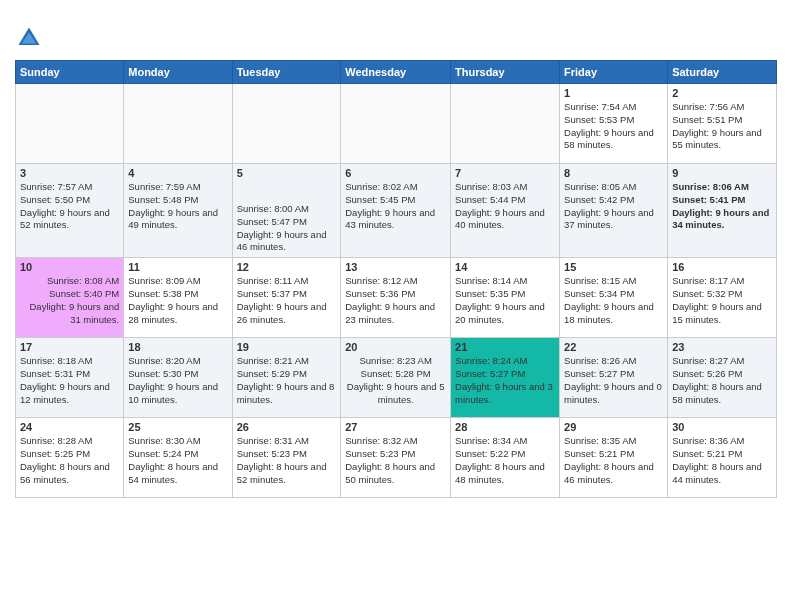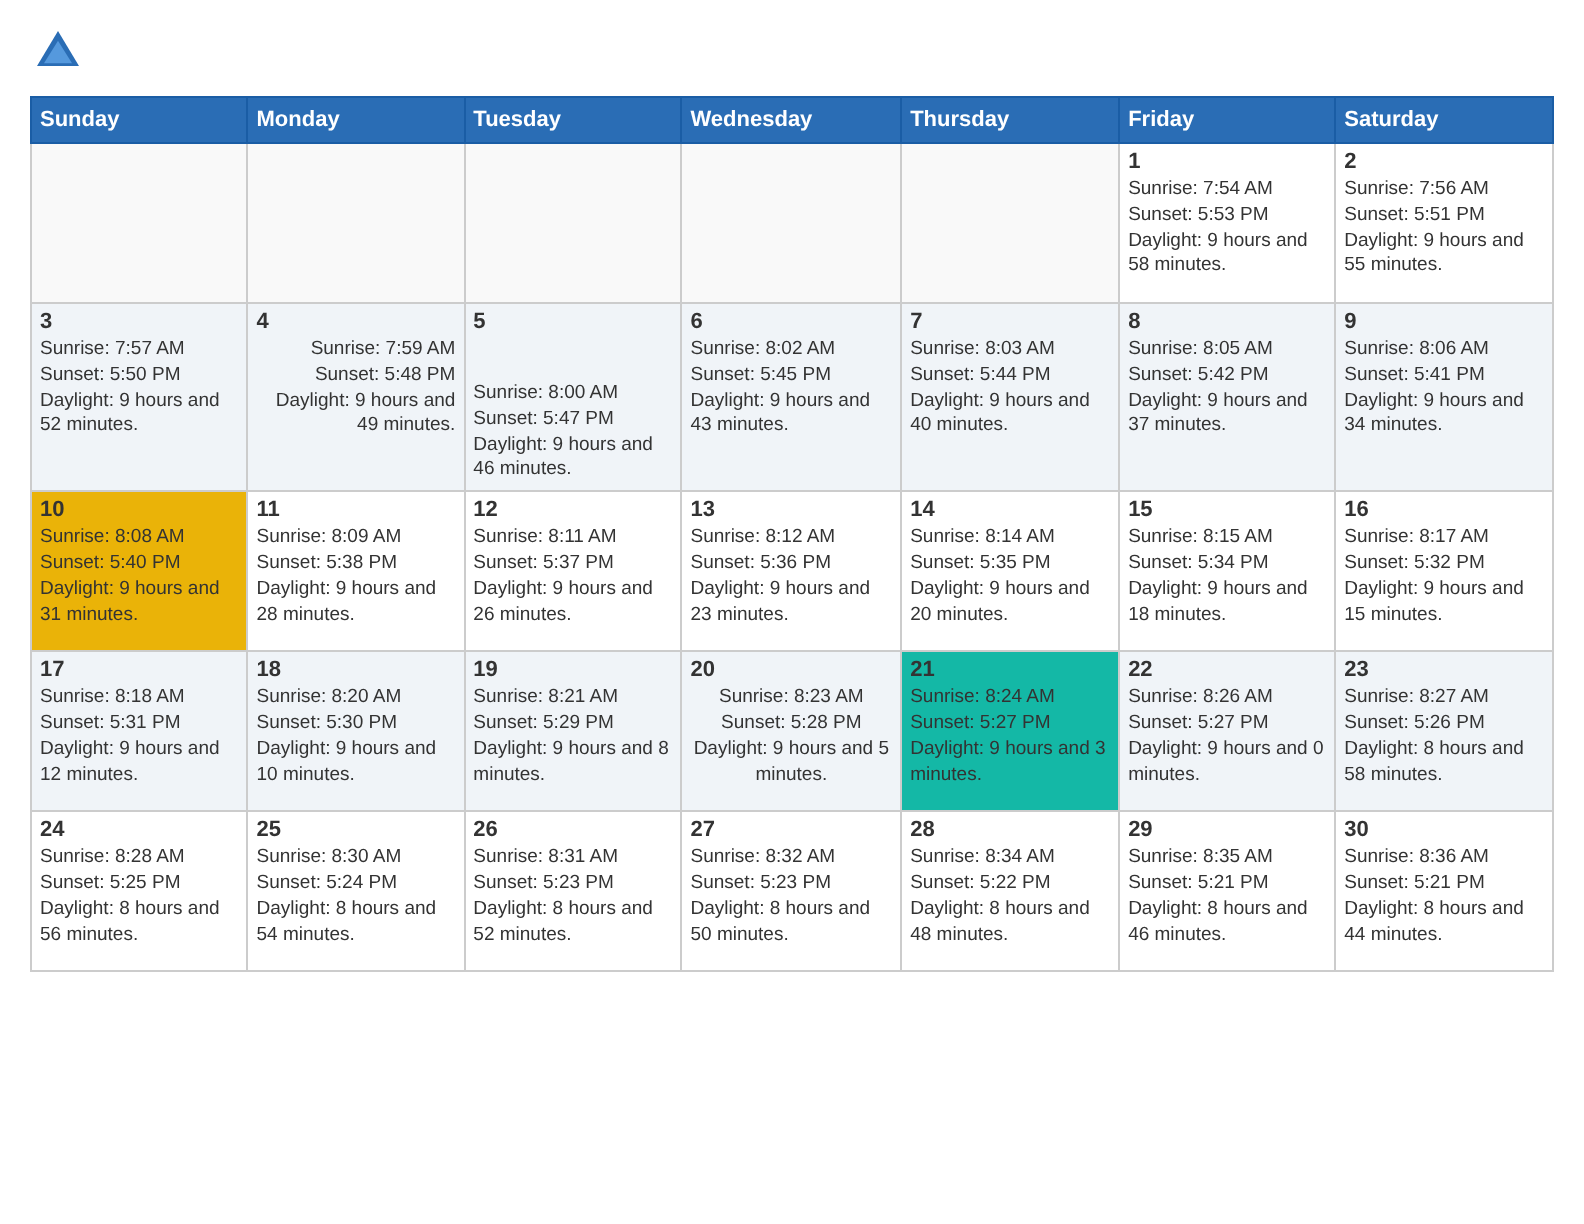--- a/index.html
+++ b/index.html
@@ -6,21 +6,21 @@
     body {
       font-family: Arial, sans-serif;
       background: #fff;
       width: 792px;
       height: 612px;
       overflow: hidden;
     }
     .container {
       width: 792px;
       height: 568px;
-      padding: 12px 15px;
+      padding: 24px 15px;
     }
     .header {
       display: flex;
       justify-content: space-between;
       align-items: flex-start;
       margin-bottom: 8px;
     }
     .logo {
       display: flex;
       align-items: center;
@@ -147,21 +147,21 @@
         </tr>
         <tr>
           <td style="background: rgb(240, 244, 248);">
             <div class="day-number">3</div>
             <div class="day-info" style="white-space: pre-line;">Sunrise: 7:57 AM
 Sunset: 5:50 PM
 Daylight: 9 hours and 52 minutes.</div>
           </td>
           <td style="background: rgb(240, 244, 248);">
             <div class="day-number">4</div>
-            <div class="day-info" style="white-space: pre-line; text-align: right;">Sunrise: 7:59 AM
+            <div class="day-info" style="white-space: pre-line;">Sunrise: 7:59 AM
 Sunset: 5:48 PM
 Daylight: 9 hours and 49 minutes.</div>
           </td>
           <td style="background: rgb(240, 244, 248);">
             <div class="day-number">5</div>
             <div class="day-info" style="white-space: pre-line; margin-top: 24px;">Sunrise: 8:00 AM
 Sunset: 5:47 PM
 Daylight: 9 hours and 46 minutes.</div>
           </td>
           <td style="background: rgb(240, 244, 248);">
@@ -177,29 +177,29 @@
 Daylight: 9 hours and 40 minutes.</div>
           </td>
           <td style="background: rgb(240, 244, 248);">
             <div class="day-number">8</div>
             <div class="day-info" style="white-space: pre-line;">Sunrise: 8:05 AM
 Sunset: 5:42 PM
 Daylight: 9 hours and 37 minutes.</div>
           </td>
           <td style="background: rgb(240, 244, 248);">
             <div class="day-number">9</div>
-            <div class="day-info" style="white-space: pre-line;">Sunrise: 8:06 AM
+            <div class="day-info" style="white-space: pre-line; font-weight: bold;">Sunrise: 8:06 AM
 Sunset: 5:41 PM
 Daylight: 9 hours and 34 minutes.</div>
           </td>
         </tr>
         <tr>
-          <td style="background: #eab308;">
+          <td style="background: #f0abfc;">
             <div class="day-number">10</div>
-            <div class="day-info" style="white-space: pre-line;">Sunrise: 8:08 AM
+            <div class="day-info" style="white-space: pre-line; text-align: right;">Sunrise: 8:08 AM
 Sunset: 5:40 PM
 Daylight: 9 hours and 31 minutes.</div>
           </td>
           <td style="background: rgb(255, 255, 255);">
             <div class="day-number">11</div>
             <div class="day-info" style="white-space: pre-line;">Sunrise: 8:09 AM
 Sunset: 5:38 PM
 Daylight: 9 hours and 28 minutes.</div>
           </td>
           <td style="background: rgb(255, 255, 255);">

